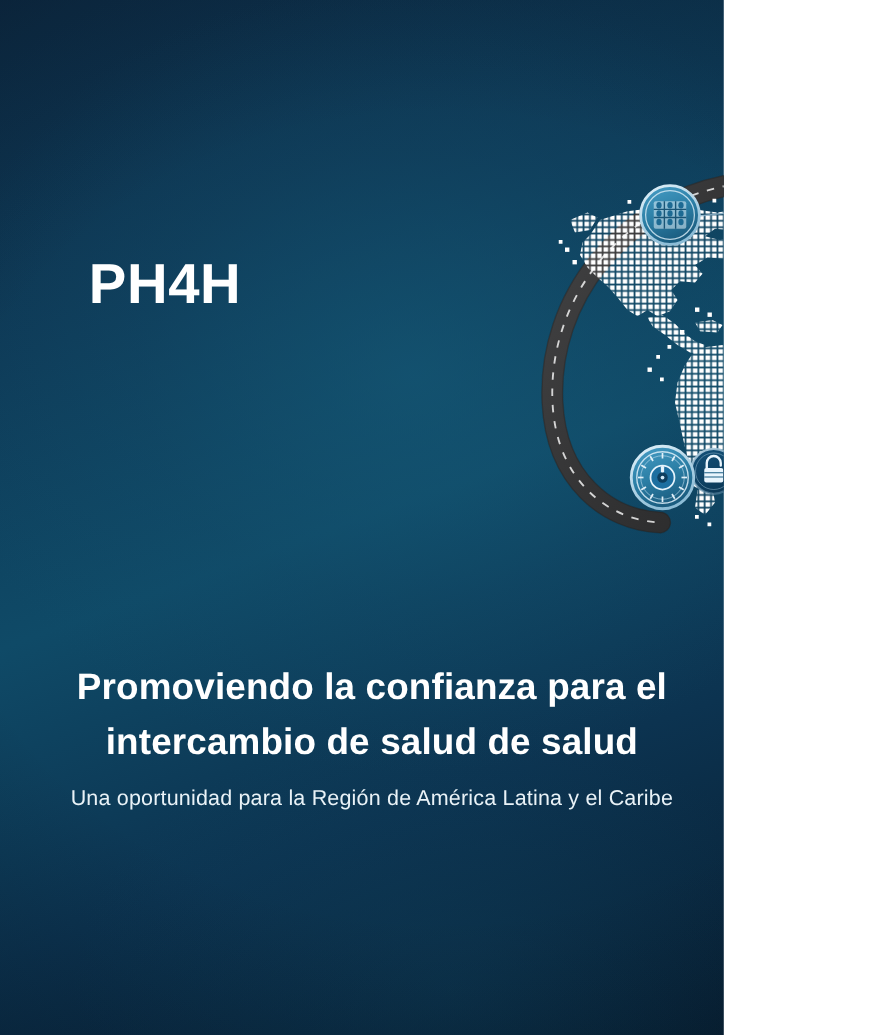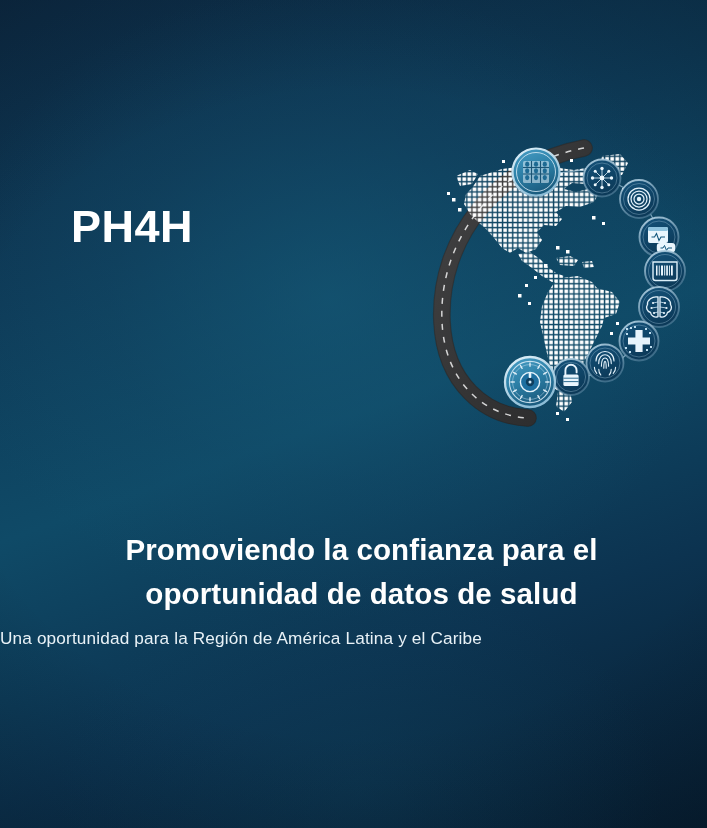--- a/index.html
+++ b/index.html
@@ -7,21 +7,21 @@
 
   html, body {
     width: 707px;
     height: 828px;
     overflow: hidden;
     font-family: "Liberation Sans", sans-serif;
   }
 
   #poster {
     position: relative;
-    width: 707px;
+    width: 579px;
     height: 828px;
     background:
       radial-gradient(ellipse 520px 430px at 330px 300px, rgba(22,92,122,0.55) 0%, rgba(20,80,110,0.28) 42%, rgba(13,45,70,0.0) 74%),
       radial-gradient(ellipse 420px 300px at 360px 790px, rgba(16,70,98,0.34) 0%, rgba(13,45,70,0.0) 72%),
       linear-gradient(160deg, #0d2b45 0%, #0e3b58 28%, #0f4a67 50%, #0c3350 74%, #071d30 100%);
     overflow: hidden;
   }
 
   
   #poster::after {
@@ -88,27 +88,28 @@
     font-weight: 700;
     color: #ffffff;
     line-height: 44px;
     letter-spacing: 0.1px;
     padding-left: 16px;
   }
   .subtitle {
     position: absolute;
     left: 0; right: 0;
     top: 626px;
-    text-align: left;
+    text-align: center;
     font-size: 17.2px;
     font-weight: 300;
     color: #e9f2f7;
     letter-spacing: 0.15px;
     line-height: 24px;
     z-index: 6;
+    padding-left: 16px;
   }
 </style>
 </head>
 <body>
 
 <div id="poster">
 
   <div class="graphic">
     <svg viewBox="0 0 300 300" xmlns="http://www.w3.org/2000/svg">
       <defs>
@@ -408,18 +409,18 @@
 
     </svg>
   </div>
 
   <div class="logo-block">
     <div class="logo-ph4h">PH4H</div>
   </div>
 
   <div class="headline">
     <div class="headline-line">Promoviendo la confianza para el</div>
-    <div class="headline-line">oportunidad de datos de salud</div>
+    <div class="headline-line">intercambio de salud de salud</div>
   </div>
 
   <div class="subtitle">Una oportunidad para la Región de América Latina y el Caribe</div>
 
 </div>
 
 </body></html>

